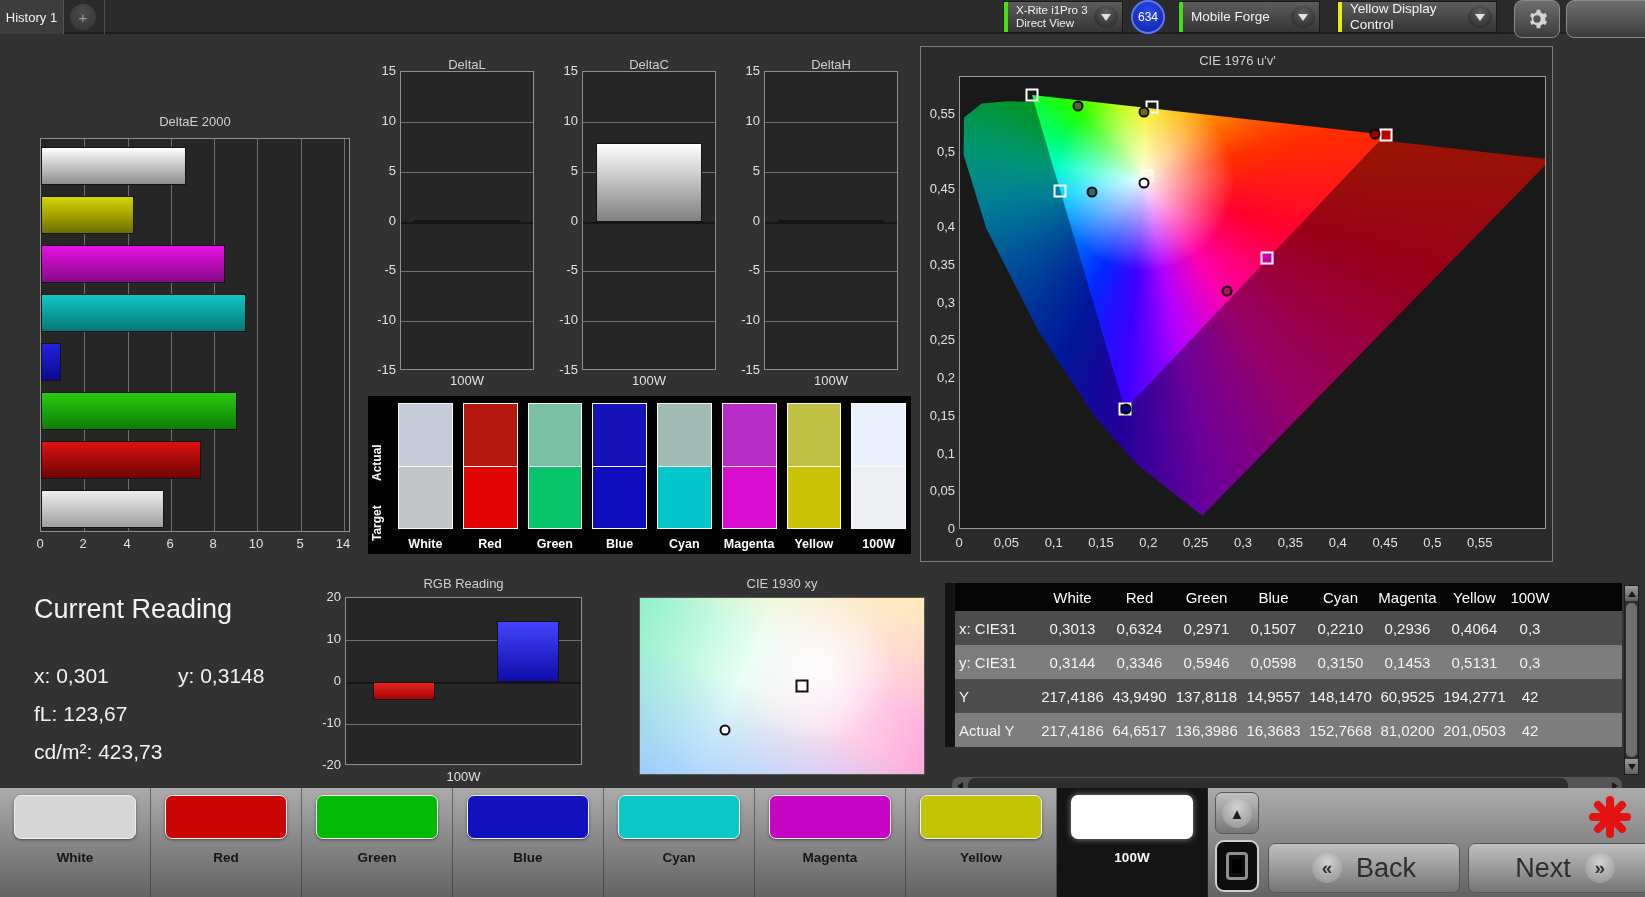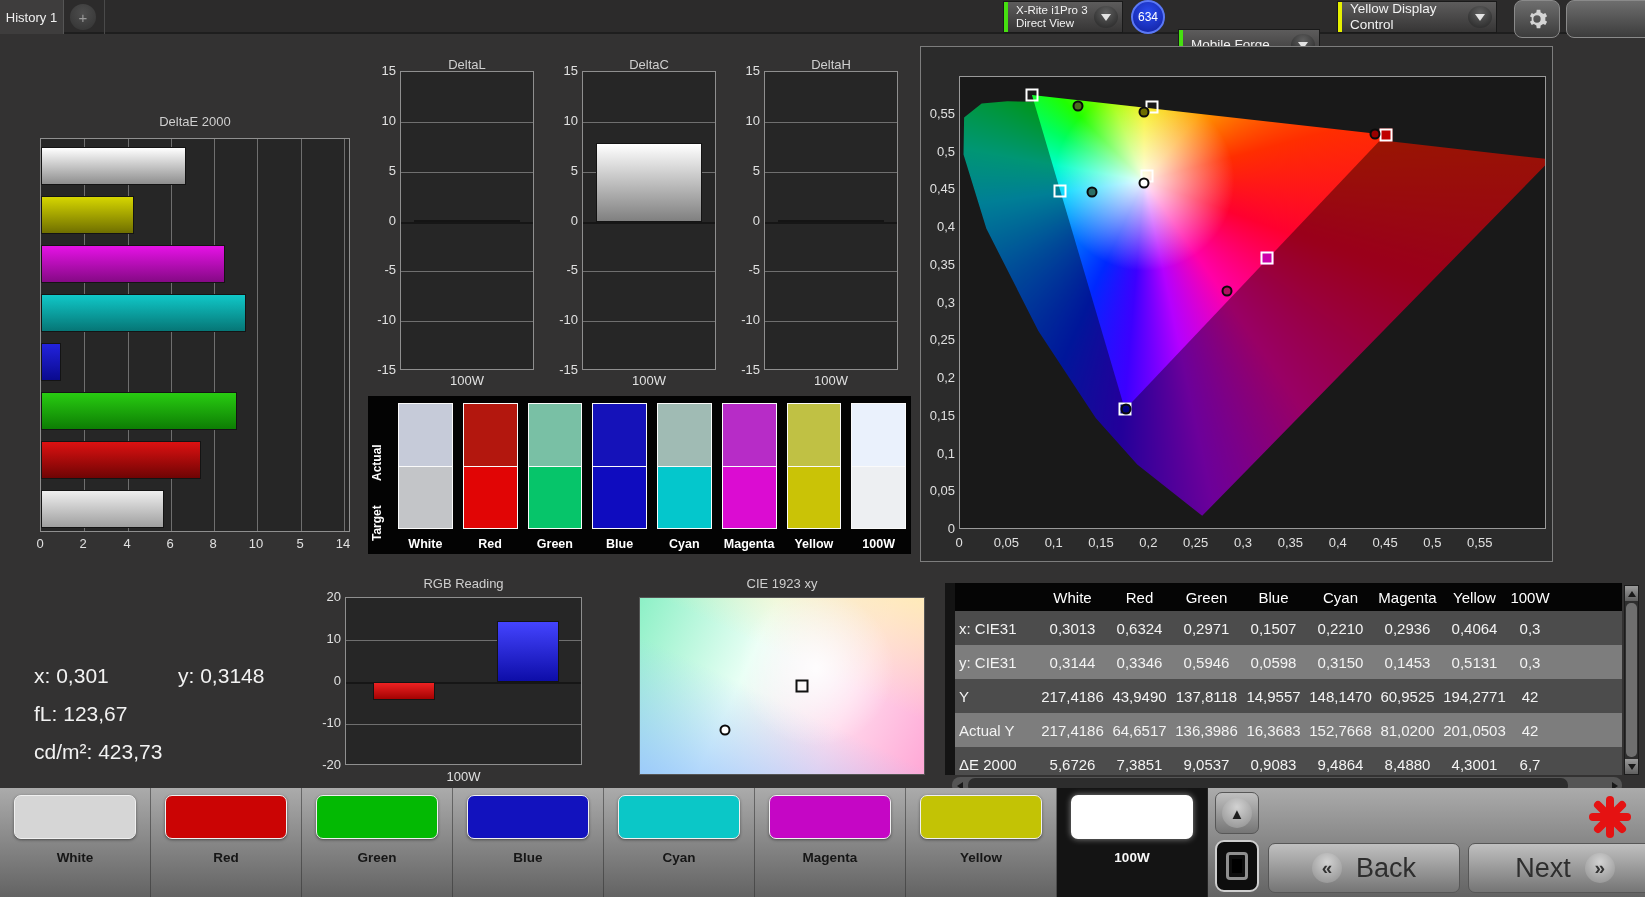--- a/index.html
+++ b/index.html
@@ -16,21 +16,21 @@
   .tab-end{position:absolute;left:104px;top:0;width:1px;height:34px;background:#4a4a4a;}
   .dd{position:absolute;top:1px;height:32px;background:linear-gradient(#5d5c5c,#363535);border:1px solid #1a1a1a;
       display:flex;align-items:center;padding-left:8px;color:#f2f2f2;}
   .dd .stripe{position:absolute;left:0;top:0;width:4px;height:100%;}
   .dd .txt{flex:1;padding-left:4px;line-height:1.15;}
   .dd-arrow{width:24px;height:22px;border-radius:50%;margin-right:4px;flex:0 0 auto;
       background:radial-gradient(circle at 50% 30%,#5f5f5f,#232323);
       display:flex;align-items:center;justify-content:center;}
   .dd-arrow::after{content:"";border:5px solid transparent;border-top:7px solid #e3e3e3;margin-top:6px;}
   .dd-meter{left:1003px;width:120px;font-size:11.5px;}
-  .dd-source{left:1178px;width:142px;font-size:13.5px;margin-top:28px;}
+  .dd-source{left:1178px;width:142px;font-size:13.5px;}
   .dd-control{left:1337px;width:160px;font-size:13.5px;}
   .badge{position:absolute;left:1131px;top:0;width:34px;height:34px;border-radius:50%;
       background:radial-gradient(circle at 50% 35%,#2a4cf0,#101e9a);border:2px solid #5a78f5;
       color:#fff;font-size:12px;display:flex;align-items:center;justify-content:center;}
   .sq-btn{position:absolute;top:0;height:38px;border-radius:8px;border:1px solid #8a8a8a;
       background:linear-gradient(#6e6e6e,#3c3c3c);display:flex;align-items:center;justify-content:center;}
   .gear-btn{left:1514px;width:46px;}
   .partial-btn{left:1566px;width:90px;}
   
   .ctitle{position:absolute;text-align:center;font-size:13px;color:#cfcfcf;}
@@ -299,20 +299,21 @@
         <div class="sw-label">Green</div>
         <div class="sw-label">Blue</div>
         <div class="sw-label">Cyan</div>
         <div class="sw-label">Magenta</div>
         <div class="sw-label">Yellow</div>
         <div class="sw-label">100W</div>
       </div>
   </div>
 
   <div class="cie76-panel">
+    <div class="ctitle" style="left:0;top:6px;width:633px;">CIE 1976 u'v'</div>
     <div class="cie76-plot" id="cie76-plot">
       <div class="locus dim"></div>
       <div class="locus bright" id="gamut-triangle" style="clip-path: polygon(72.7% 12.8%, 12.3% 4%, 28.2% 73.7%);"></div>
       <div id="cie76-markers">
           <div class="mk-sq" style="left: 31.94%; top: 22%; background: transparent;"></div>
           <div class="mk-sq" style="left: 72.74%; top: 12.83%; background: rgb(192, 0, 0);"></div>
           <div class="mk-sq" style="left: 12.26%; top: 4%; background: transparent;"></div>
           <div class="mk-sq" style="left: 28.23%; top: 73.67%; background: rgb(0, 0, 144);"></div>
           <div class="mk-sq" style="left: 17.1%; top: 25.17%; background: transparent;"></div>
           <div class="mk-sq" style="left: 52.42%; top: 40.17%; background: rgb(204, 0, 170);"></div>
@@ -347,20 +348,21 @@
         <div class="tick right" style="left: 2px; top: 285.25px; width: 32px;">0,25</div>
         <div class="tick right" style="left: 2px; top: 247.5px; width: 32px;">0,3</div>
         <div class="tick right" style="left: 2px; top: 209.75px; width: 32px;">0,35</div>
         <div class="tick right" style="left: 2px; top: 172px; width: 32px;">0,4</div>
         <div class="tick right" style="left: 2px; top: 134.25px; width: 32px;">0,45</div>
         <div class="tick right" style="left: 2px; top: 96.5px; width: 32px;">0,5</div>
         <div class="tick right" style="left: 2px; top: 58.75px; width: 32px;">0,55</div>
       </div>
   </div>
 
+  <div class="cr-title">Current Reading</div>
   <div class="cr" style="left:34px;top:664px;"><span>x:</span> <span>0,301</span></div>
   <div class="cr" style="left:178px;top:664px;"><span>y:</span> <span>0,3148</span></div>
   <div class="cr" style="left:34px;top:702px;"><span>fL:</span> <span>123,67</span></div>
   <div class="cr" style="left:34px;top:740px;"><span>cd/m²:</span> <span>423,73</span></div>
 
   <div class="ctitle" style="left:345px;top:576px;width:237px;">RGB Reading</div>
   <div class="plot" id="rgb-plot" style="left:345px;top:597px;width:237px;height:168px;">
       <div class="hline" style="top: 42px;"></div>
       <div class="hline zero" style="top: 84px;"></div>
       <div class="hline" style="top: 126px;"></div>
@@ -369,21 +371,21 @@
     </div>
   <div id="rgb-ticks">
       <div class="tick right" style="left: 311px; top: 589px; width: 30px;">20</div>
       <div class="tick right" style="left: 311px; top: 631px; width: 30px;">10</div>
       <div class="tick right" style="left: 311px; top: 673px; width: 30px;">0</div>
       <div class="tick right" style="left: 311px; top: 715px; width: 30px;">-10</div>
       <div class="tick right" style="left: 311px; top: 757px; width: 30px;">-20</div>
     </div>
   <div class="tick center" style="left:345px;top:769px;width:237px;">100W</div>
 
-  <div class="ctitle" style="left:639px;top:576px;width:286px;">CIE 1923 xy</div>
+  <div class="ctitle" style="left:639px;top:576px;width:286px;">CIE 1930 xy</div>
   <div class="cie31" id="cie31-chart">
       <div class="mk-sq" style="border-color: rgb(17, 17, 17); left: 57%; top: 50%; background: rgba(255, 255, 255, 0.25);"></div>
       <div class="mk-ci" style="left: 30%; top: 75%; background: rgb(255, 255, 255);"></div>
     </div>
 
   <div class="tbl" id="data-table">
       <div class="trow thead">
         <div class="tgut"></div>
         <div class="tcell"></div>
         <div class="tcell">White</div>
@@ -436,32 +438,20 @@
         <div class="tlabel">Actual Y</div>
         <div class="tcell">217,4186</div>
         <div class="tcell">64,6517</div>
         <div class="tcell">136,3986</div>
         <div class="tcell">16,3683</div>
         <div class="tcell">152,7668</div>
         <div class="tcell">81,0200</div>
         <div class="tcell">201,0503</div>
         <div class="tcell">42</div>
       </div>
-      <div class="trow tbody-row" style="background: rgb(76, 76, 76);">
-        <div class="tgut"></div>
-        <div class="tlabel">ΔE 2000</div>
-        <div class="tcell">5,6726</div>
-        <div class="tcell">7,3851</div>
-        <div class="tcell">9,0537</div>
-        <div class="tcell">0,9083</div>
-        <div class="tcell">9,4864</div>
-        <div class="tcell">8,4880</div>
-        <div class="tcell">4,3001</div>
-        <div class="tcell">6,7</div>
-      </div>
     </div>
   <div class="vscroll">
     <div class="btn" style="top:0;">
         <i class="tri-up"></i>
       </div>
     <div class="thumb"></div>
     <div class="btn" style="bottom:0;">
         <i class="tri-dn"></i>
       </div>
   </div>

